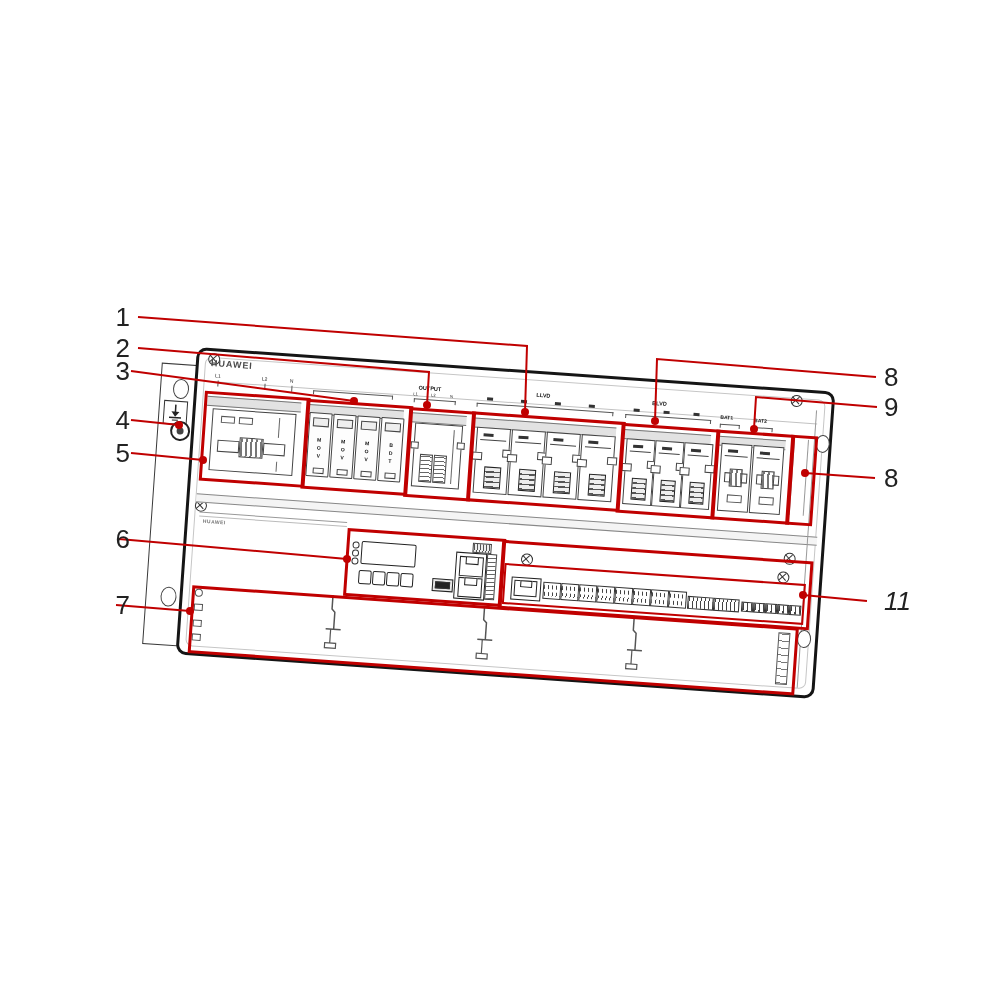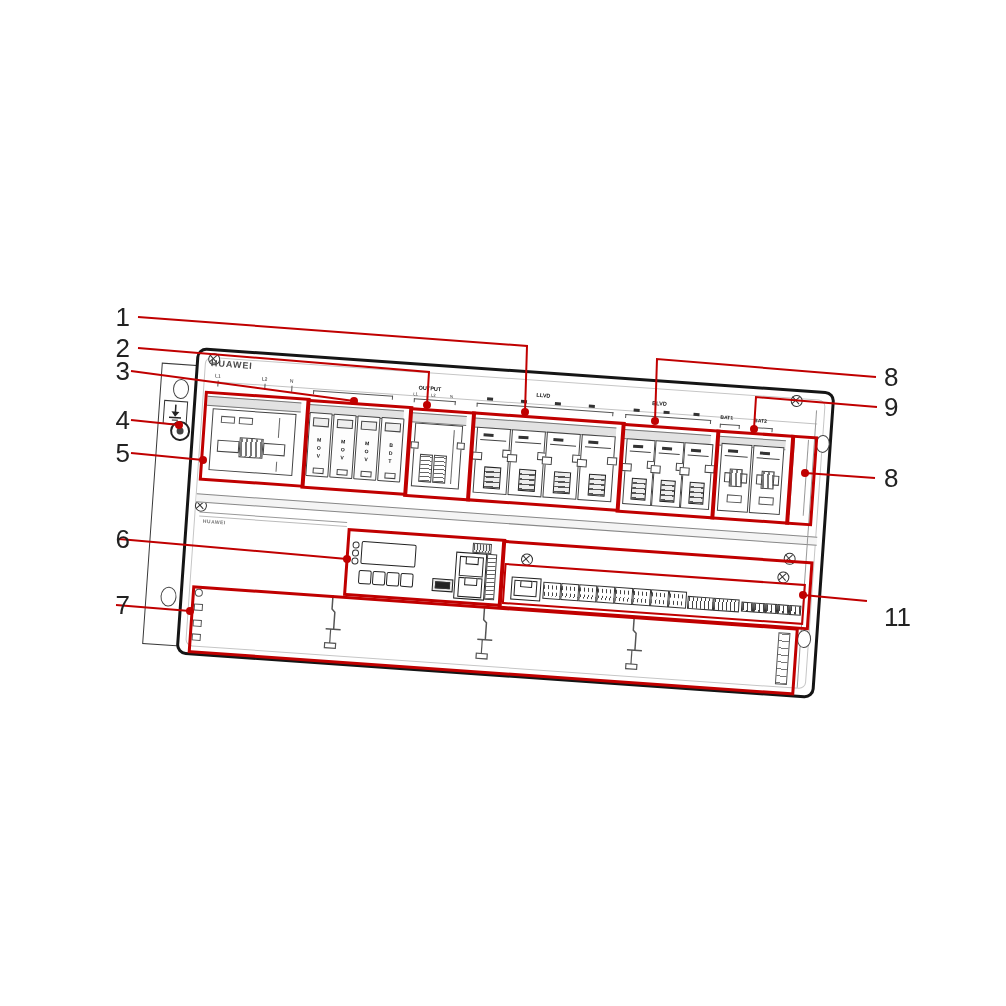--- a/index.html
+++ b/index.html
@@ -385,14 +385,14 @@
   <div class="callout-num cl-left" style="top:303px;">1</div>
   <div class="callout-num cl-left" style="top:334px;">2</div>
   <div class="callout-num cl-left" style="top:357px;">3</div>
   <div class="callout-num cl-left" style="top:406px;">4</div>
   <div class="callout-num cl-left" style="top:439px;">5</div>
   <div class="callout-num cl-left" style="top:525px;">6</div>
   <div class="callout-num cl-left" style="top:591px;">7</div>
   <div class="callout-num cl-right" style="top:363px;">8</div>
   <div class="callout-num cl-right" style="top:393px;">9</div>
   <div class="callout-num cl-right" style="top:464px;">8</div>
-  <div class="callout-num cl-right" style="top:603px;">11</div>
+  <div class="callout-num cl-right" style="top:587px;font-style:italic;">11</div>
 </div>
 
 </body></html>

